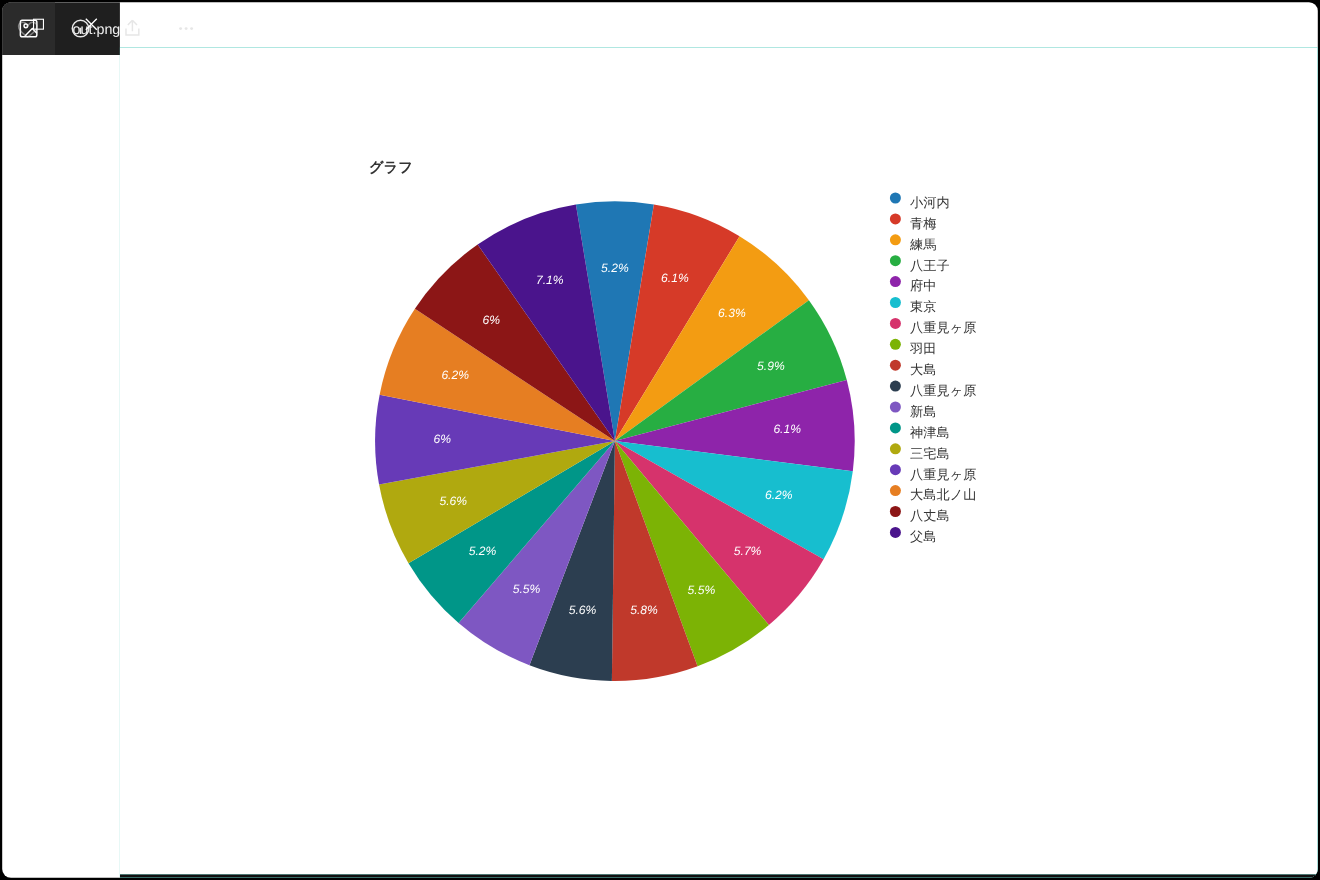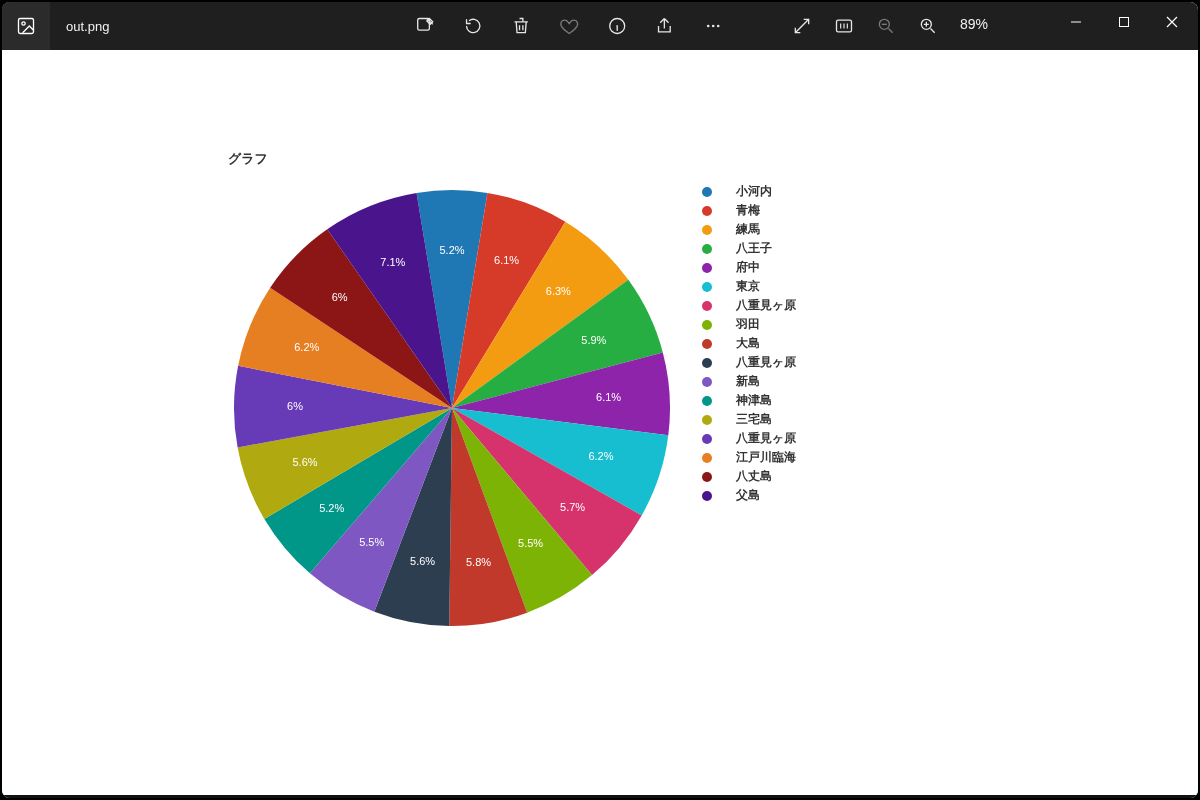--- a/index.html
+++ b/index.html
@@ -11,21 +11,20 @@
     background: #000;
     overflow: hidden;
   }
   .window {
     position: absolute;
     left: 2px; top: 2px; right: 2px; bottom: 2px;
     background: #fff;
     border-radius: 8px;
     overflow: hidden;
     display: flex;
-    flex-direction: column;
   }
   .titlebar {
     height: 48px;
     background: #1f1f1f;
     color: #fff;
     display: flex;
     align-items: center;
     position: relative;
     flex: 0 0 auto;
   }
@@ -61,20 +60,21 @@
   }
   .icon-btn svg { width:20px; height:20px; display:block; }
   .icon-btn, .win-btn { cursor:default; }
   .disabled { opacity:0.45; }
 
   .content {
     flex:1 1 auto;
     background:#14b8a6;
     position:relative;
     overflow:hidden;
+    margin-top:41px;
   }
   .canvas-frame {
     position:absolute;
     left:0; right:0; top:0; bottom:3px;
     background:#fff;
   }
   .bottom-bar {
     position:absolute; left:0; right:0; bottom:0; height:3px; background:#111;
   }
 
@@ -92,31 +92,31 @@
     margin-left: 6px;
   }
   .chart-body {
     display:flex;
     align-items:flex-start;
   }
   .pie-box {
     position:relative;
     width: 460px;
     height: 460px;
+    font-style: italic;
   }
   .legend {
     margin-left: 20px;
     margin-top: 4px;
     font-size: 12px;
     color:#333;
   }
   .legend-item {
-    display:flex; align-items:center; gap:24px;
+    display:flex; gap:8px;
     line-height: 19px;
-    font-weight: bold;
   }
   .swatch {
     width:10px; height:10px; border-radius:50%;
     flex:0 0 auto;
   }
   .slice-label {
     font-size: 11px;
     fill:#fff;
     font-family: inherit;
     text-anchor: middle;
@@ -330,21 +330,21 @@
               <div class="legend-item">
                 <span class="swatch" style="background: rgb(176, 169, 15);"></span>
                 <span>三宅島</span>
               </div>
               <div class="legend-item">
                 <span class="swatch" style="background: rgb(103, 58, 183);"></span>
                 <span>八重見ヶ原</span>
               </div>
               <div class="legend-item">
                 <span class="swatch" style="background: rgb(230, 126, 34);"></span>
-                <span>江戸川臨海</span>
+                <span>大島北ノ山</span>
               </div>
               <div class="legend-item">
                 <span class="swatch" style="background: rgb(140, 22, 22);"></span>
                 <span>八丈島</span>
               </div>
               <div class="legend-item">
                 <span class="swatch" style="background: rgb(74, 20, 140);"></span>
                 <span>父島</span>
               </div>
             </div>

